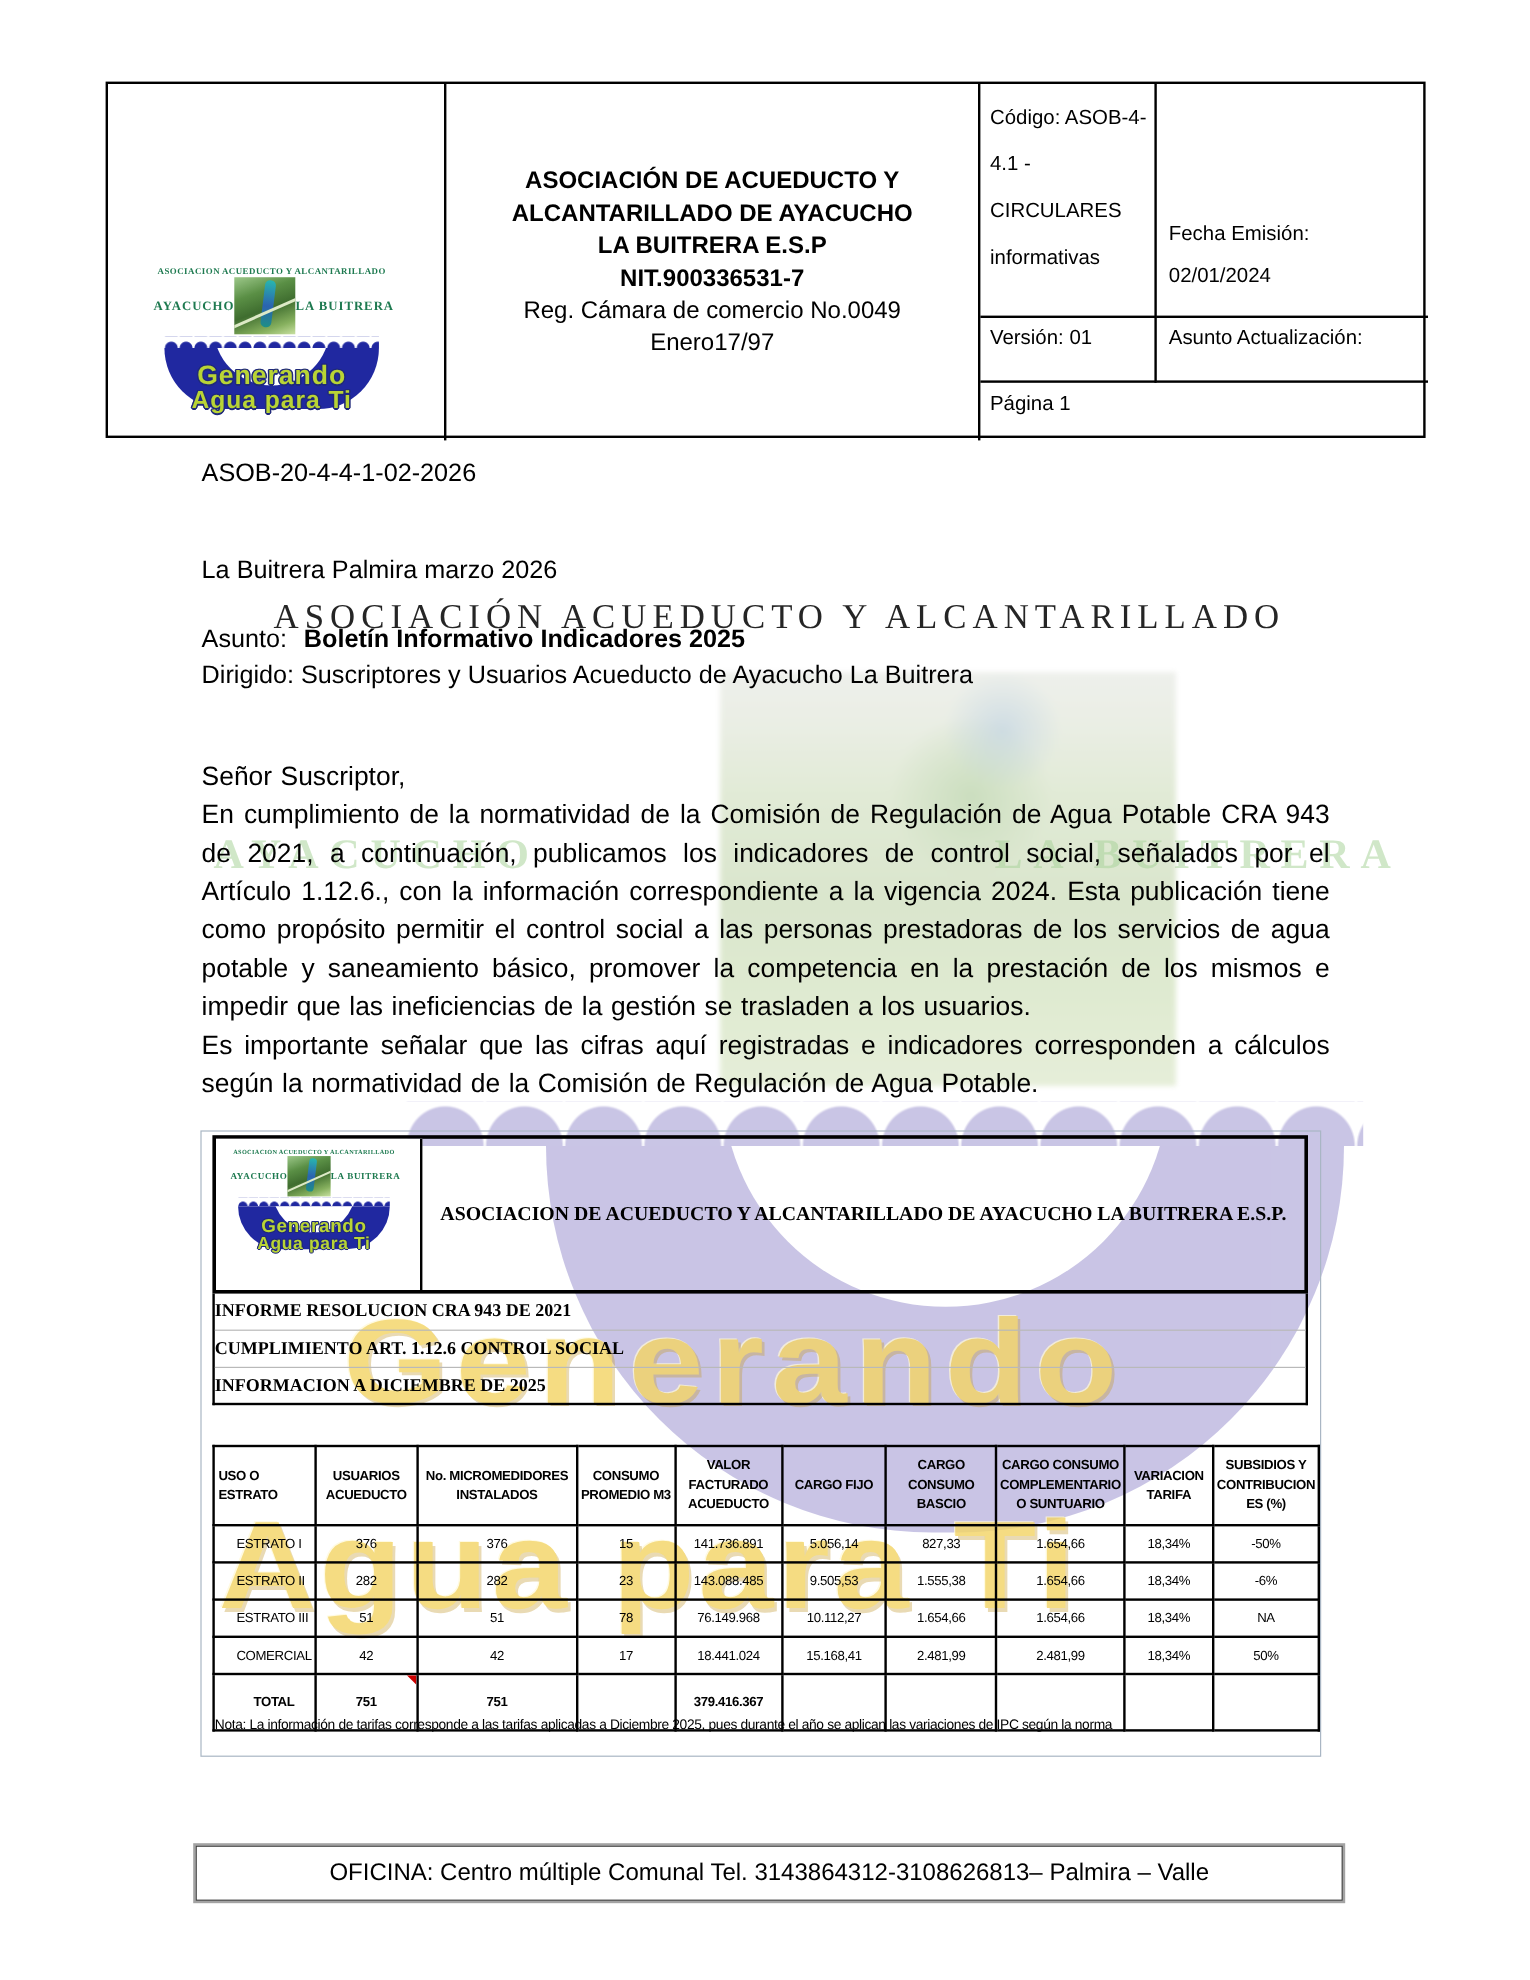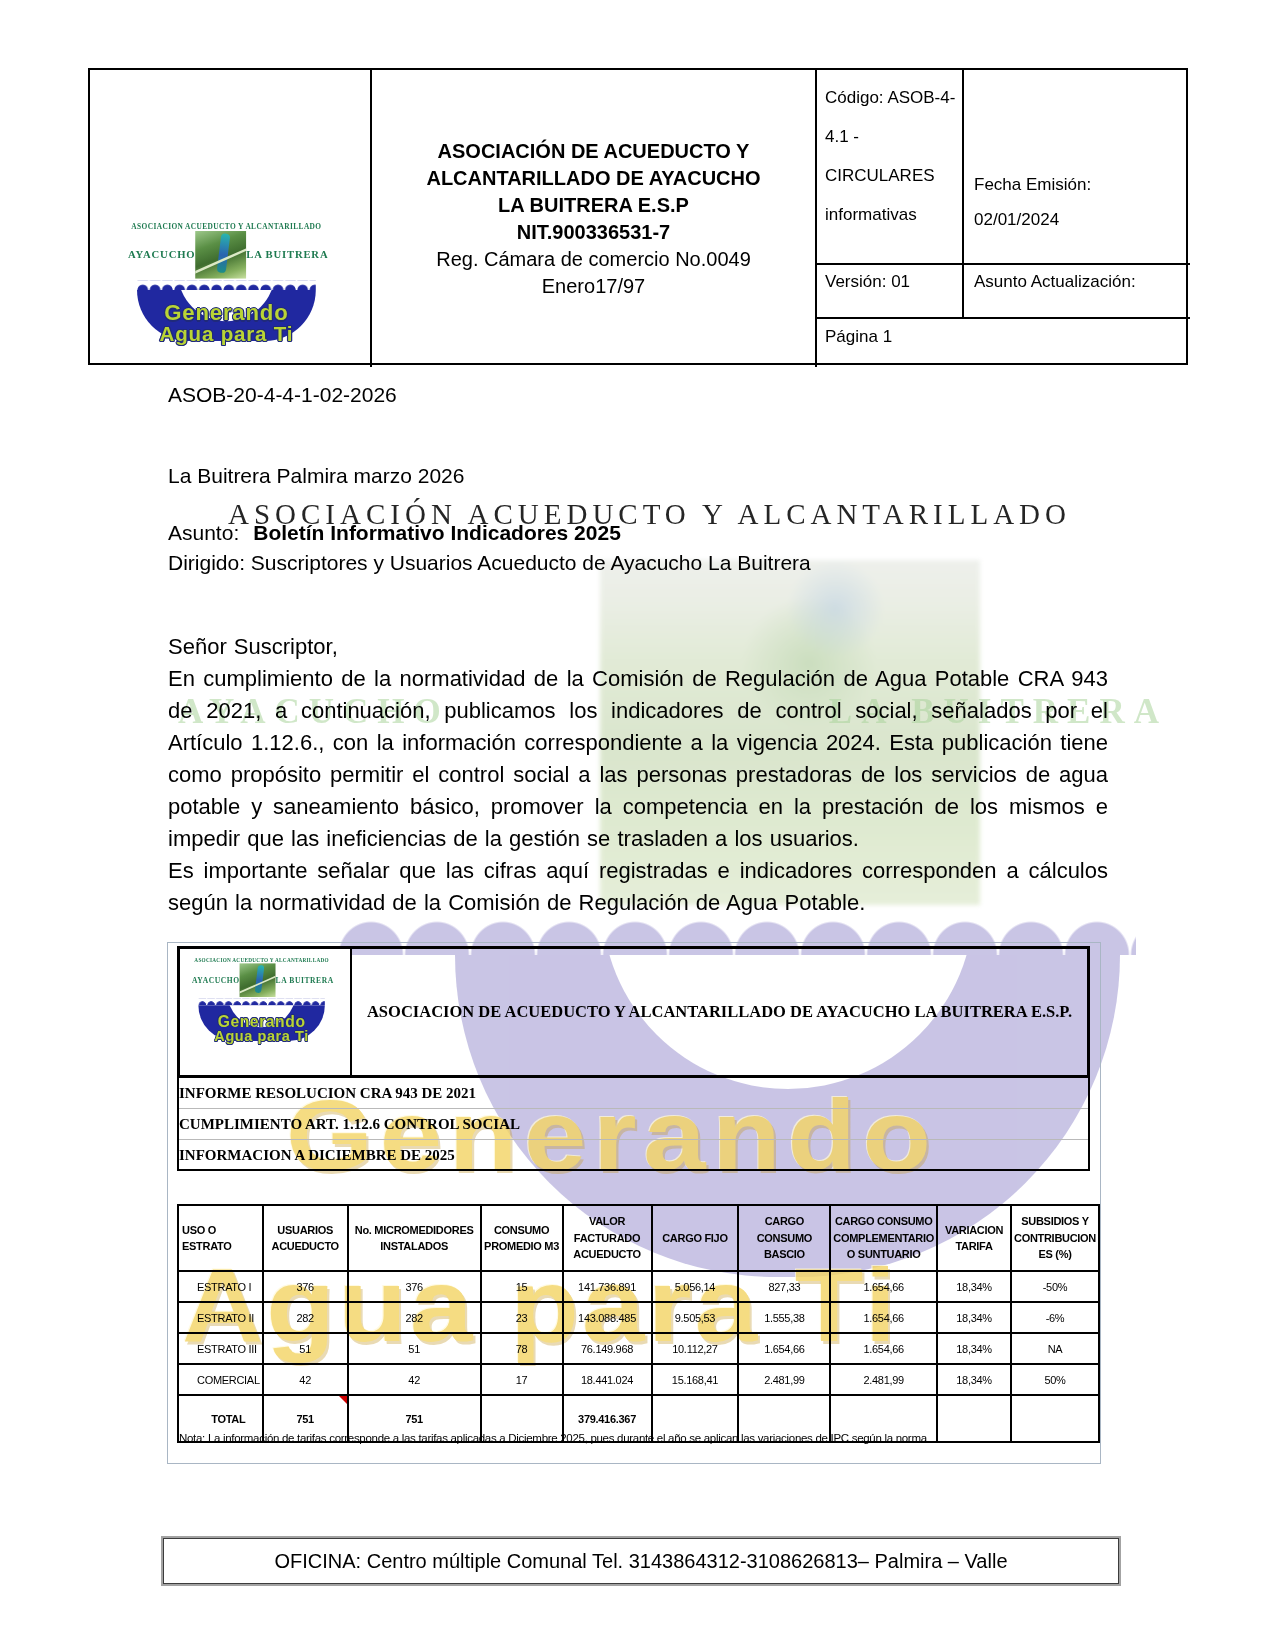--- a/index.html
+++ b/index.html
@@ -104,21 +104,21 @@
   }
   .hdr > div { box-sizing:border-box; }
   .hc-logo  { grid-row:1/4; grid-column:1; border-right:2px solid #000; position:relative; }
   .hc-title { grid-row:1/4; grid-column:2; border-right:2px solid #000;
               display:flex; flex-direction:column; justify-content:center; text-align:center;
               font-size:20px; line-height:27px; padding:0 6px;align-items:center; }
   .hc-title .b { font-weight:bold; }
   .hc-codigo { grid-row:1; grid-column:3; border-right:2px solid #000; border-bottom:2px solid #000;
                font-size:17px; line-height:39px; padding:8px 4px 0 8px; }
   .hc-femision { grid-row:1; grid-column:4; border-bottom:2px solid #000;
-               font-size:17px; line-height:35px; padding:0 0 26px 10px;
+               font-size:17px; line-height:35px; padding:0 0 16px 10px;
                display:flex; flex-direction:column; justify-content:flex-end; }
   .hc-version { grid-row:2; grid-column:3; border-right:2px solid #000; border-bottom:2px solid #000;
                font-size:17px; padding:7px 4px 0 8px; }
   .hc-factual { grid-row:2; grid-column:4; border-bottom:2px solid #000;
                font-size:17px; padding:7px 0 0 10px; }
   .hc-pagina { grid-row:3; grid-column:3/5; font-size:17px; padding:8px 0 0 8px; }
 
   
   .letter { position:absolute; left:168px; width:940px; z-index:3; }
   .l-ref    { top:383px; font-size:21px; }

